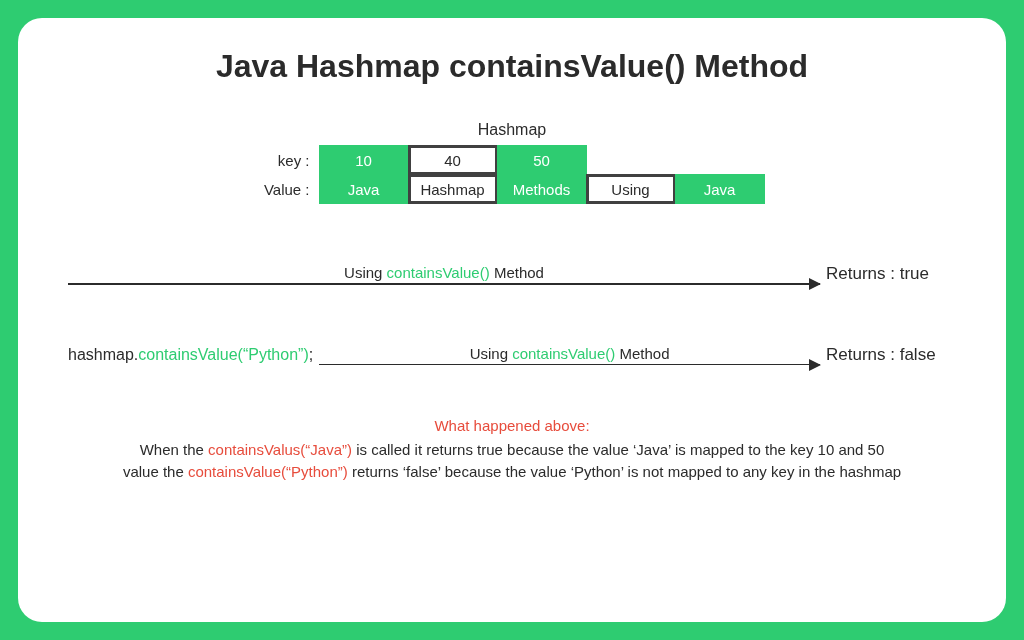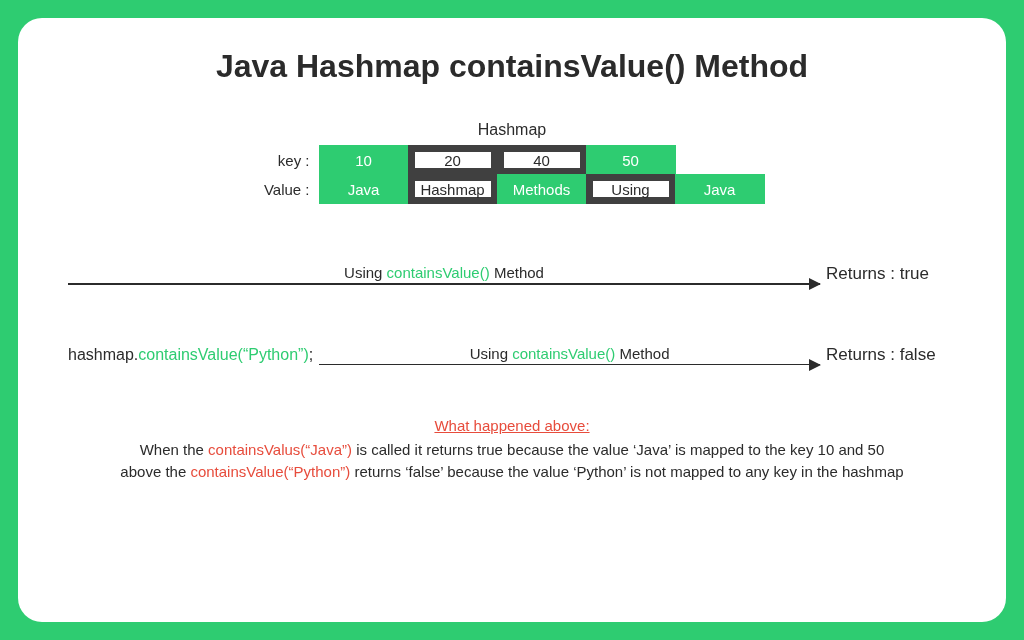--- a/index.html
+++ b/index.html
@@ -26,21 +26,21 @@
     font-weight: 700;
     margin-bottom: 36px;
   }
   .map-block { display: flex; flex-direction: column; align-items: center; margin-bottom: 60px; }
   .map-label { font-size: 16px; margin-bottom: 6px; }
   .table { display: flex; flex-direction: column; }
   .row { display: flex; align-items: stretch; }
   .row-label { width: 60px; text-align: right; font-size: 15px; padding-right: 10px; display:flex; align-items:center; justify-content:flex-end;}
   .cell {
     width: 90px; height: 30px;
-    border: 7px solid #404040;
+    border: 3px solid #404040;
     display: flex; align-items: center; justify-content: center;
     font-size: 15px;
     margin-left: -1px;
   }
   .row + .row .cell { margin-top: -1px; }
   .cell.green { background: #2ecc71; color: #fff; border-color:#2ecc71; }
   .cell.white { background: #fff; color: #2b2b2b; }
   .examples { display:flex; flex-direction:column; gap: 60px; margin-bottom: 50px;}
   .example { display: flex; align-items: center; justify-content: space-between; gap: 6px; padding: 0 10px;}
   .code-text { font-size: 16px; white-space: nowrap; }
@@ -51,36 +51,35 @@
     width: 100%; height: 1.6px; background: #2b2b2b; position: relative;
   }
   .arrow::after {
     content: ""; position: absolute; right: -1px; top: -5px;
     border-left: 12px solid #2b2b2b;
     border-top: 6px solid transparent;
     border-bottom: 6px solid transparent;
   }
   .result { font-size: 17px; white-space: nowrap; min-width: 130px; }
   .footer { text-align: center; font-size: 15px; line-height: 1.45; }
-  .footer-title { color: #e74c3c; margin-bottom: 2px; font-size: 15px; text-decoration: underline;}
+  .footer-title { color: #e74c3c; margin-bottom: 2px; font-size: 15px;}
   .red { color: #e74c3c; }
 </style>
 </head>
 <body>
 
 <div class="card">
   <h1 class="title">Java Hashmap containsValue() Method</h1>
 
   <div class="map-block">
     <div class="map-label">Hashmap</div>
     <div class="table">
       <div class="row">
         <div class="row-label">key :</div>
         <div class="cell green">10</div>
-        <div class="cell white">20</div>
         <div class="cell white">40</div>
         <div class="cell green">50</div>
       </div>
       <div class="row">
         <div class="row-label">Value :</div>
         <div class="cell green">Java</div>
         <div class="cell white">Hashmap</div>
         <div class="cell green">Methods</div>
         <div class="cell white">Using</div>
         <div class="cell green">Java</div>
@@ -112,16 +111,16 @@
       <div class="result">Returns : false</div>
     </div>
   </div>
 
   <div class="footer">
     <div class="footer-title">What happened above:</div>
     <div>
       <span>When the </span><span class="red">containsValus(“Java”)</span><span> is called it returns true because the value ‘Java’ is mapped to the key 10 and 50</span>
     </div>
     <div>
-      <span>above the </span><span class="red">containsValue(“Python”)</span><span> returns ‘false’ because the value ‘Python’ is not mapped to any key in the hashmap</span>
+      <span>value the </span><span class="red">containsValue(“Python”)</span><span> returns ‘false’ because the value ‘Python’ is not mapped to any key in the hashmap</span>
     </div>
   </div>
 </div>
 
 </body></html>

